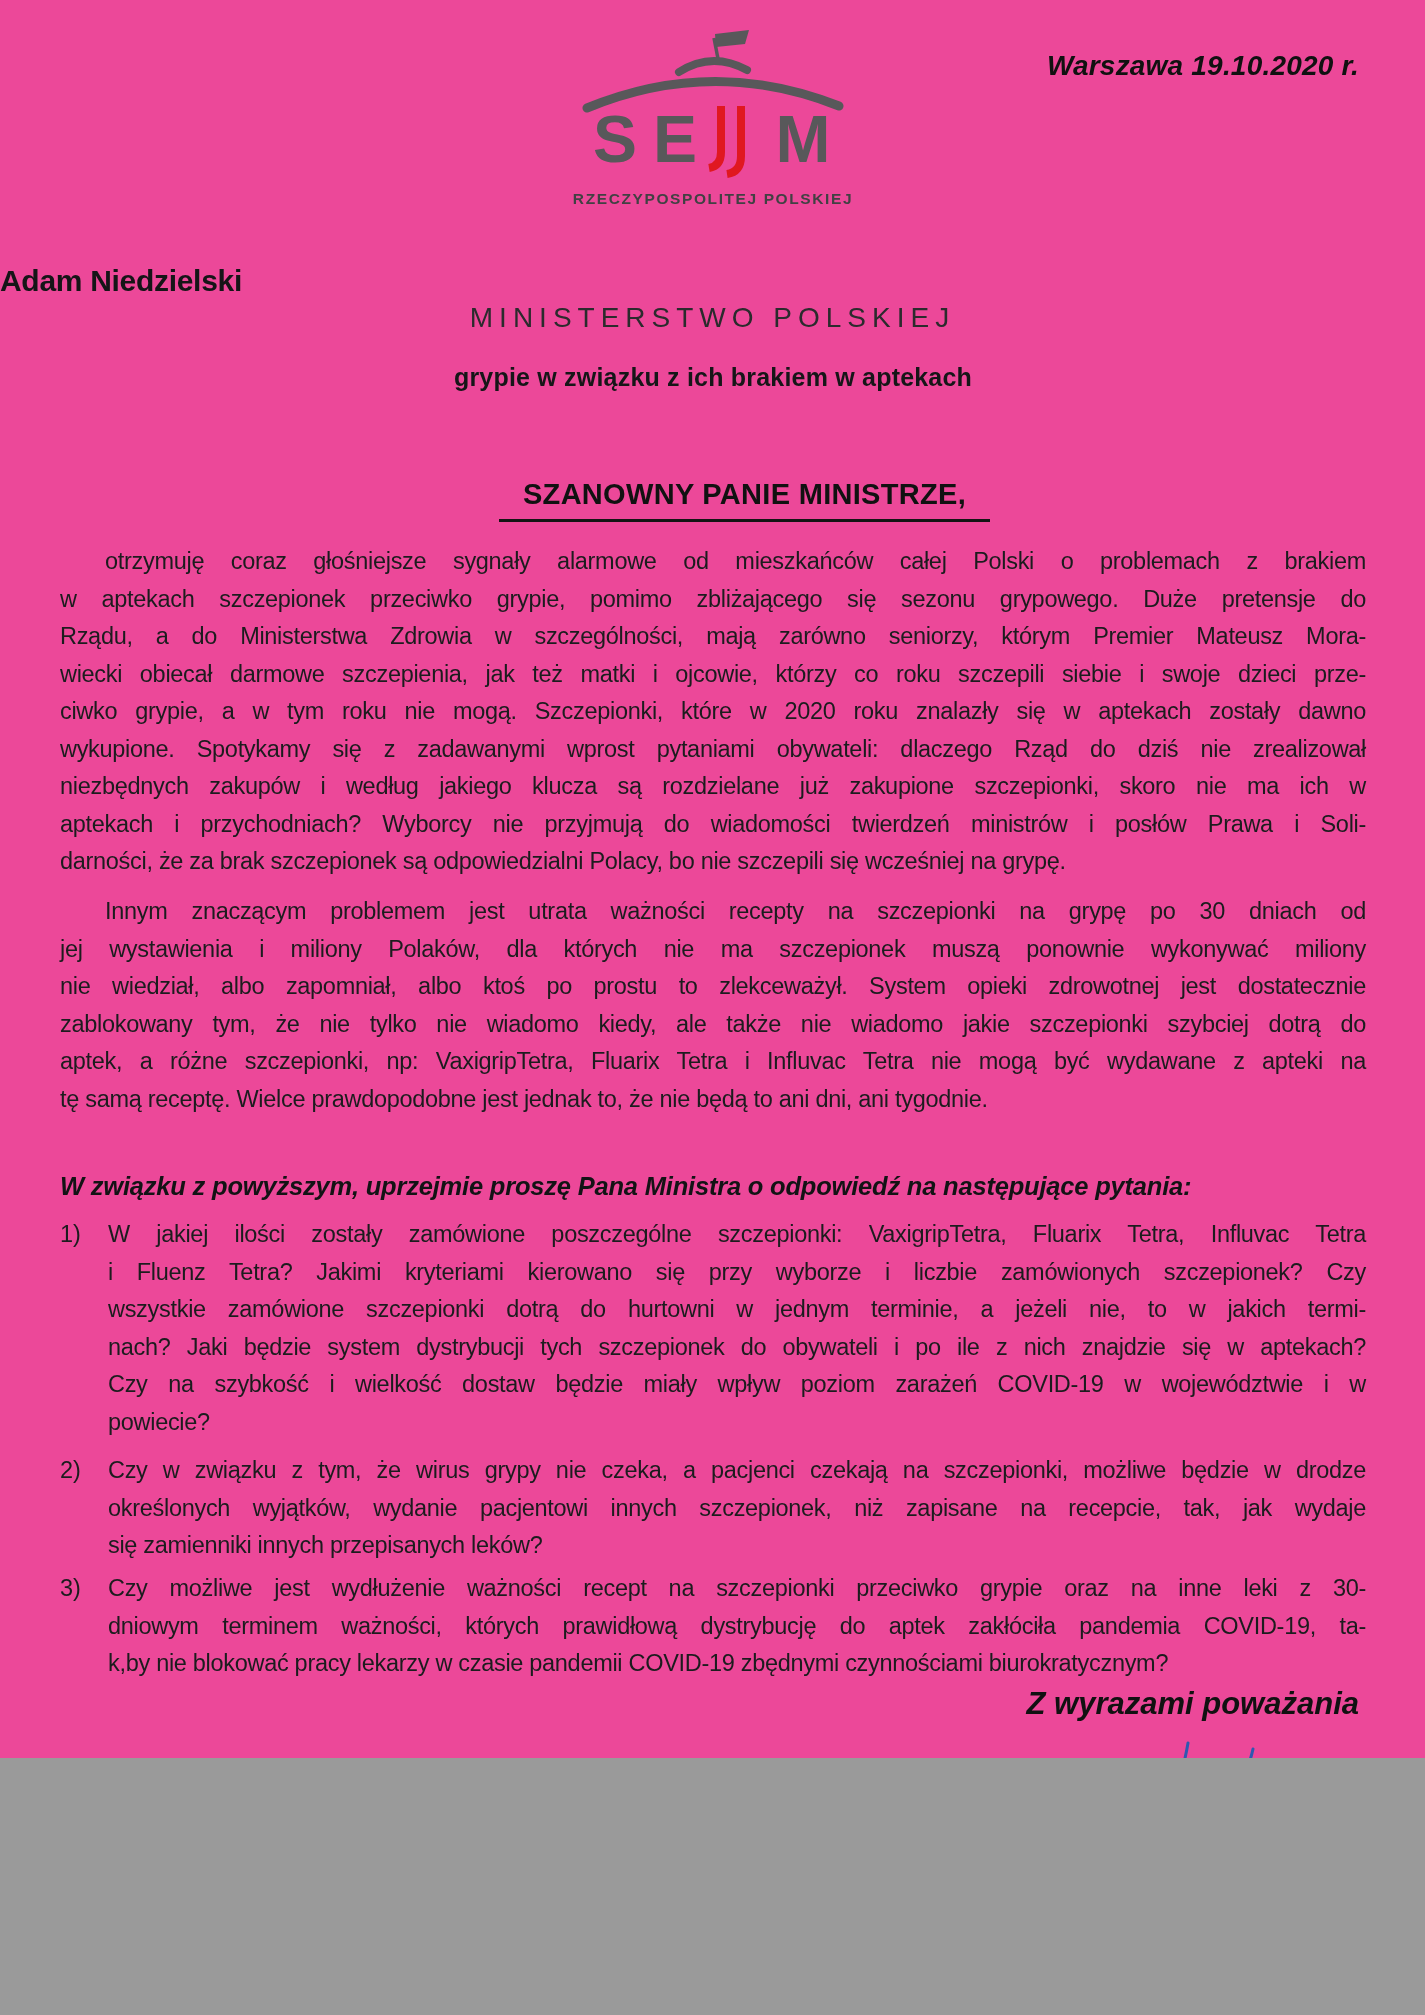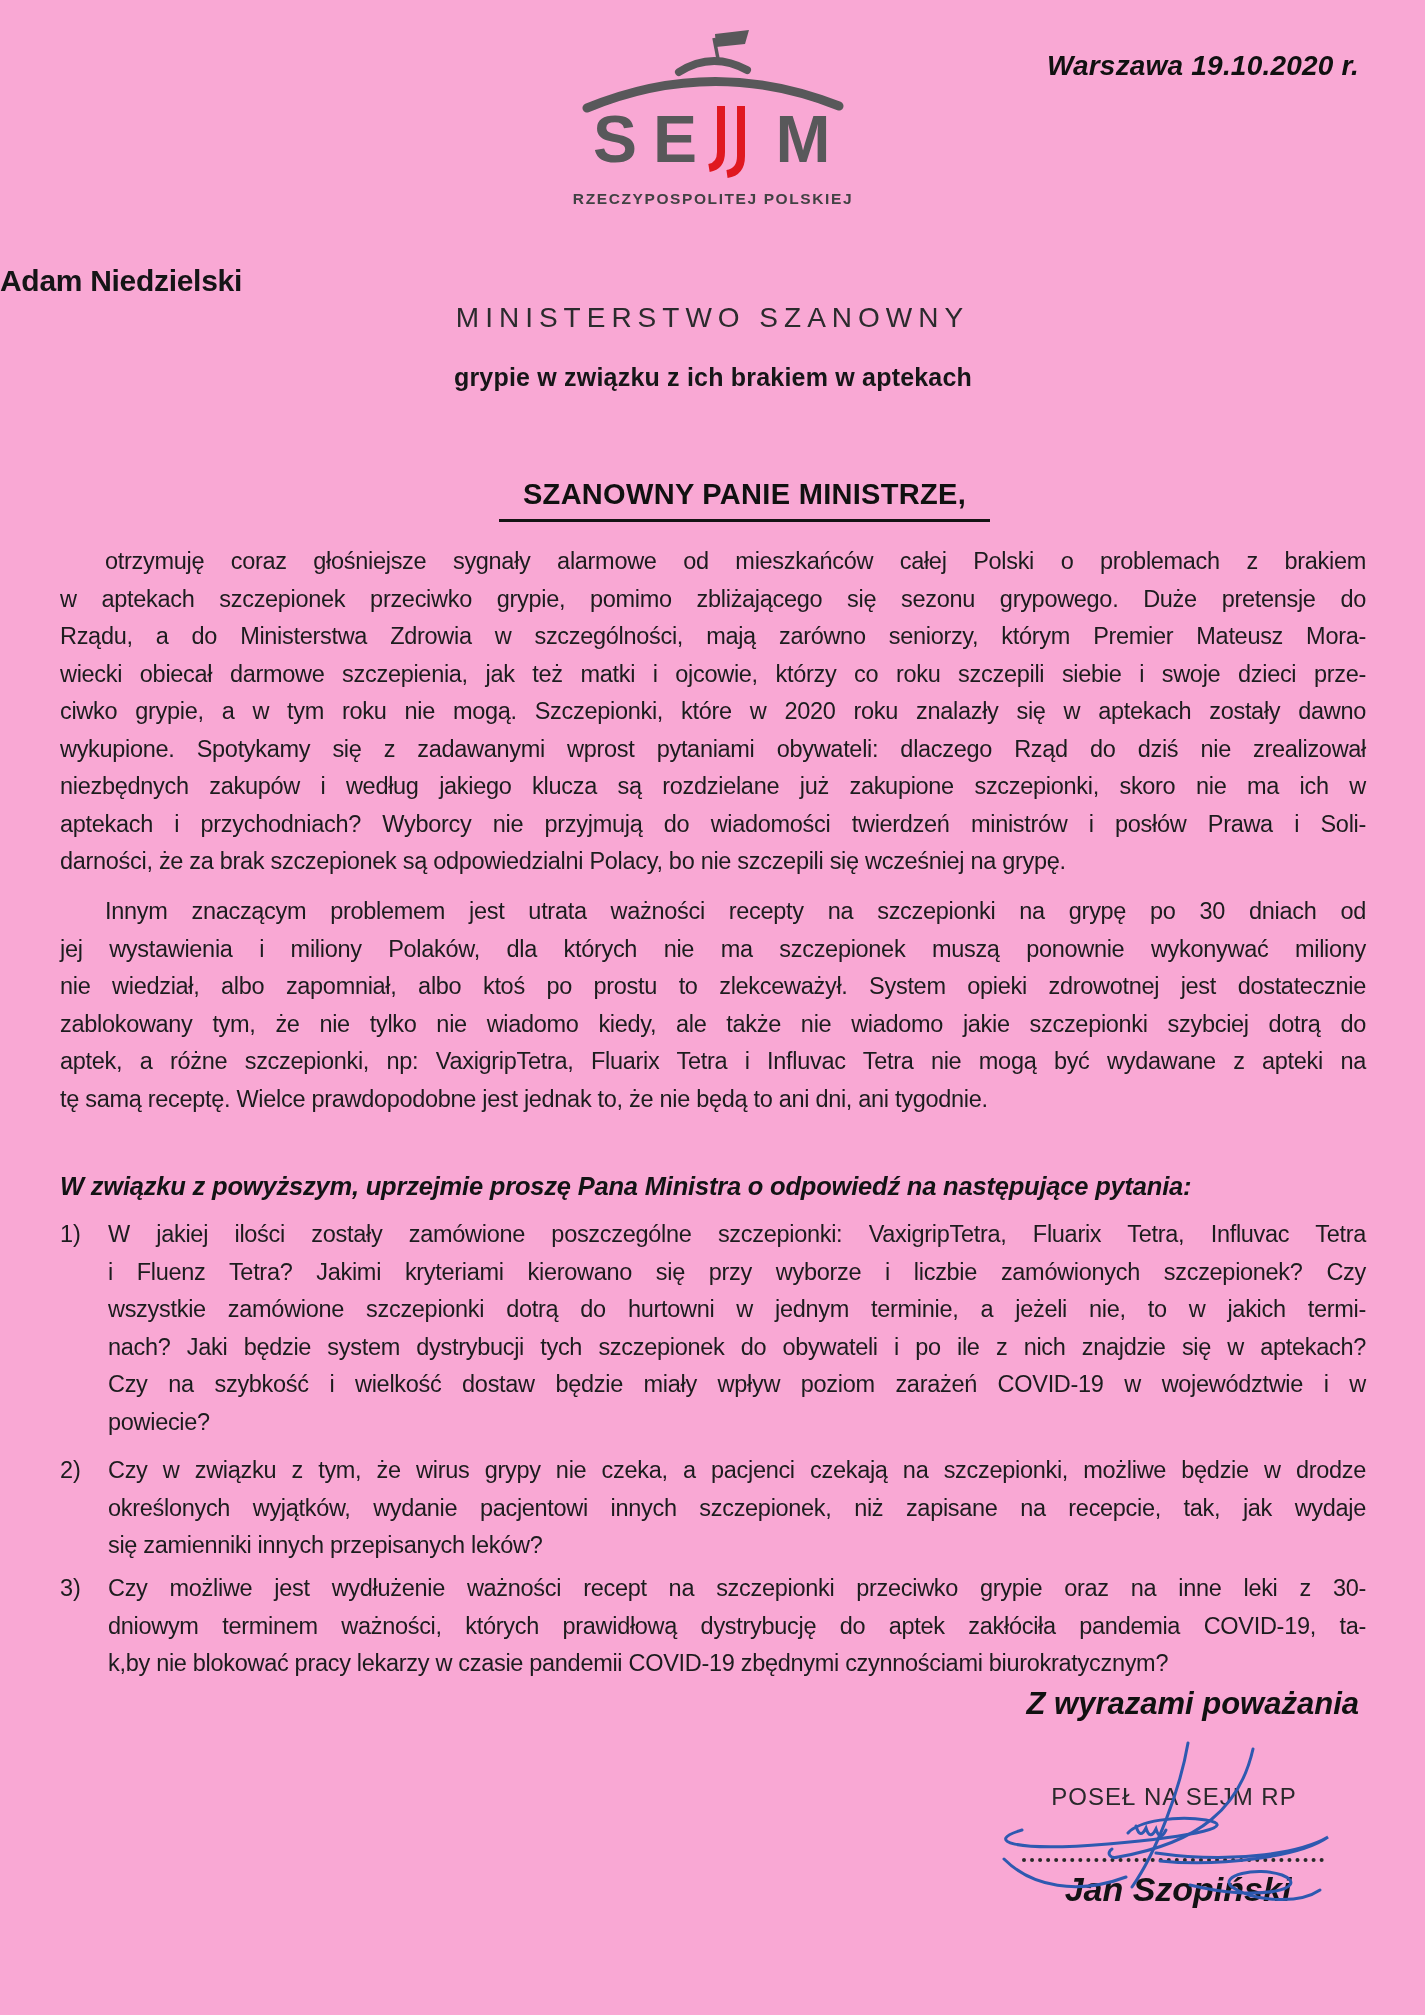--- a/index.html
+++ b/index.html
@@ -1,21 +1,21 @@
 <!DOCTYPE html>
 <html lang="pl"><head>
 <meta charset="utf-8">
 <style>
   html,body { margin:0; padding:0; background:#9a9a9a; }
   .page {
     position: relative;
     width: 1425px;
-    height: 2015px;
+    height: 1758px;
     margin: 0 auto;
-    background: #f9a8d4;
+    background: #ec4899;
     font-family: "Liberation Sans", "DejaVu Sans", sans-serif;
     color: #1b1b1d;
     overflow: hidden;
   }
   .date {
     position: absolute; top: 50px; right: 66px;
     font-size: 28px; font-weight: bold; font-style: italic;
     letter-spacing: 0.2px; color: #111;
   }
   .logo-wrap {
@@ -118,21 +118,21 @@
       <path d="M158,78 v46 q0,14 -12,16" fill="none" stroke="#e01820" stroke-width="8"></path>
       <path d="M178,78 v50 q0,16 -14,18" fill="none" stroke="#e01820" stroke-width="8"></path>
 
       <text x="240" y="134" text-anchor="middle" font-family="Liberation Sans, sans-serif" font-size="66" font-weight="bold" fill="#58585a">M</text>
 
       <text x="150" y="176" text-anchor="middle" font-family="Liberation Sans, sans-serif" font-size="15.5" font-weight="bold" letter-spacing="1.6" fill="#414143">RZECZYPOSPOLITEJ POLSKIEJ</text>
     </svg>
   </div>
 
   <div class="recipient-name">Adam Niedzielski</div>
-  <div class="recipient-inst">MINISTERSTWO SZANOWNY</div>
+  <div class="recipient-inst">MINISTERSTWO POLSKIEJ</div>
 
   <div class="doc-title">
       <div class="tline">grypie w związku z ich brakiem w aptekach</div>
     </div>
 
   <div class="salutation">
     <span>SZANOWNY PANIE MINISTRZE,</span>
   </div>
 
   <div class="para p1">

